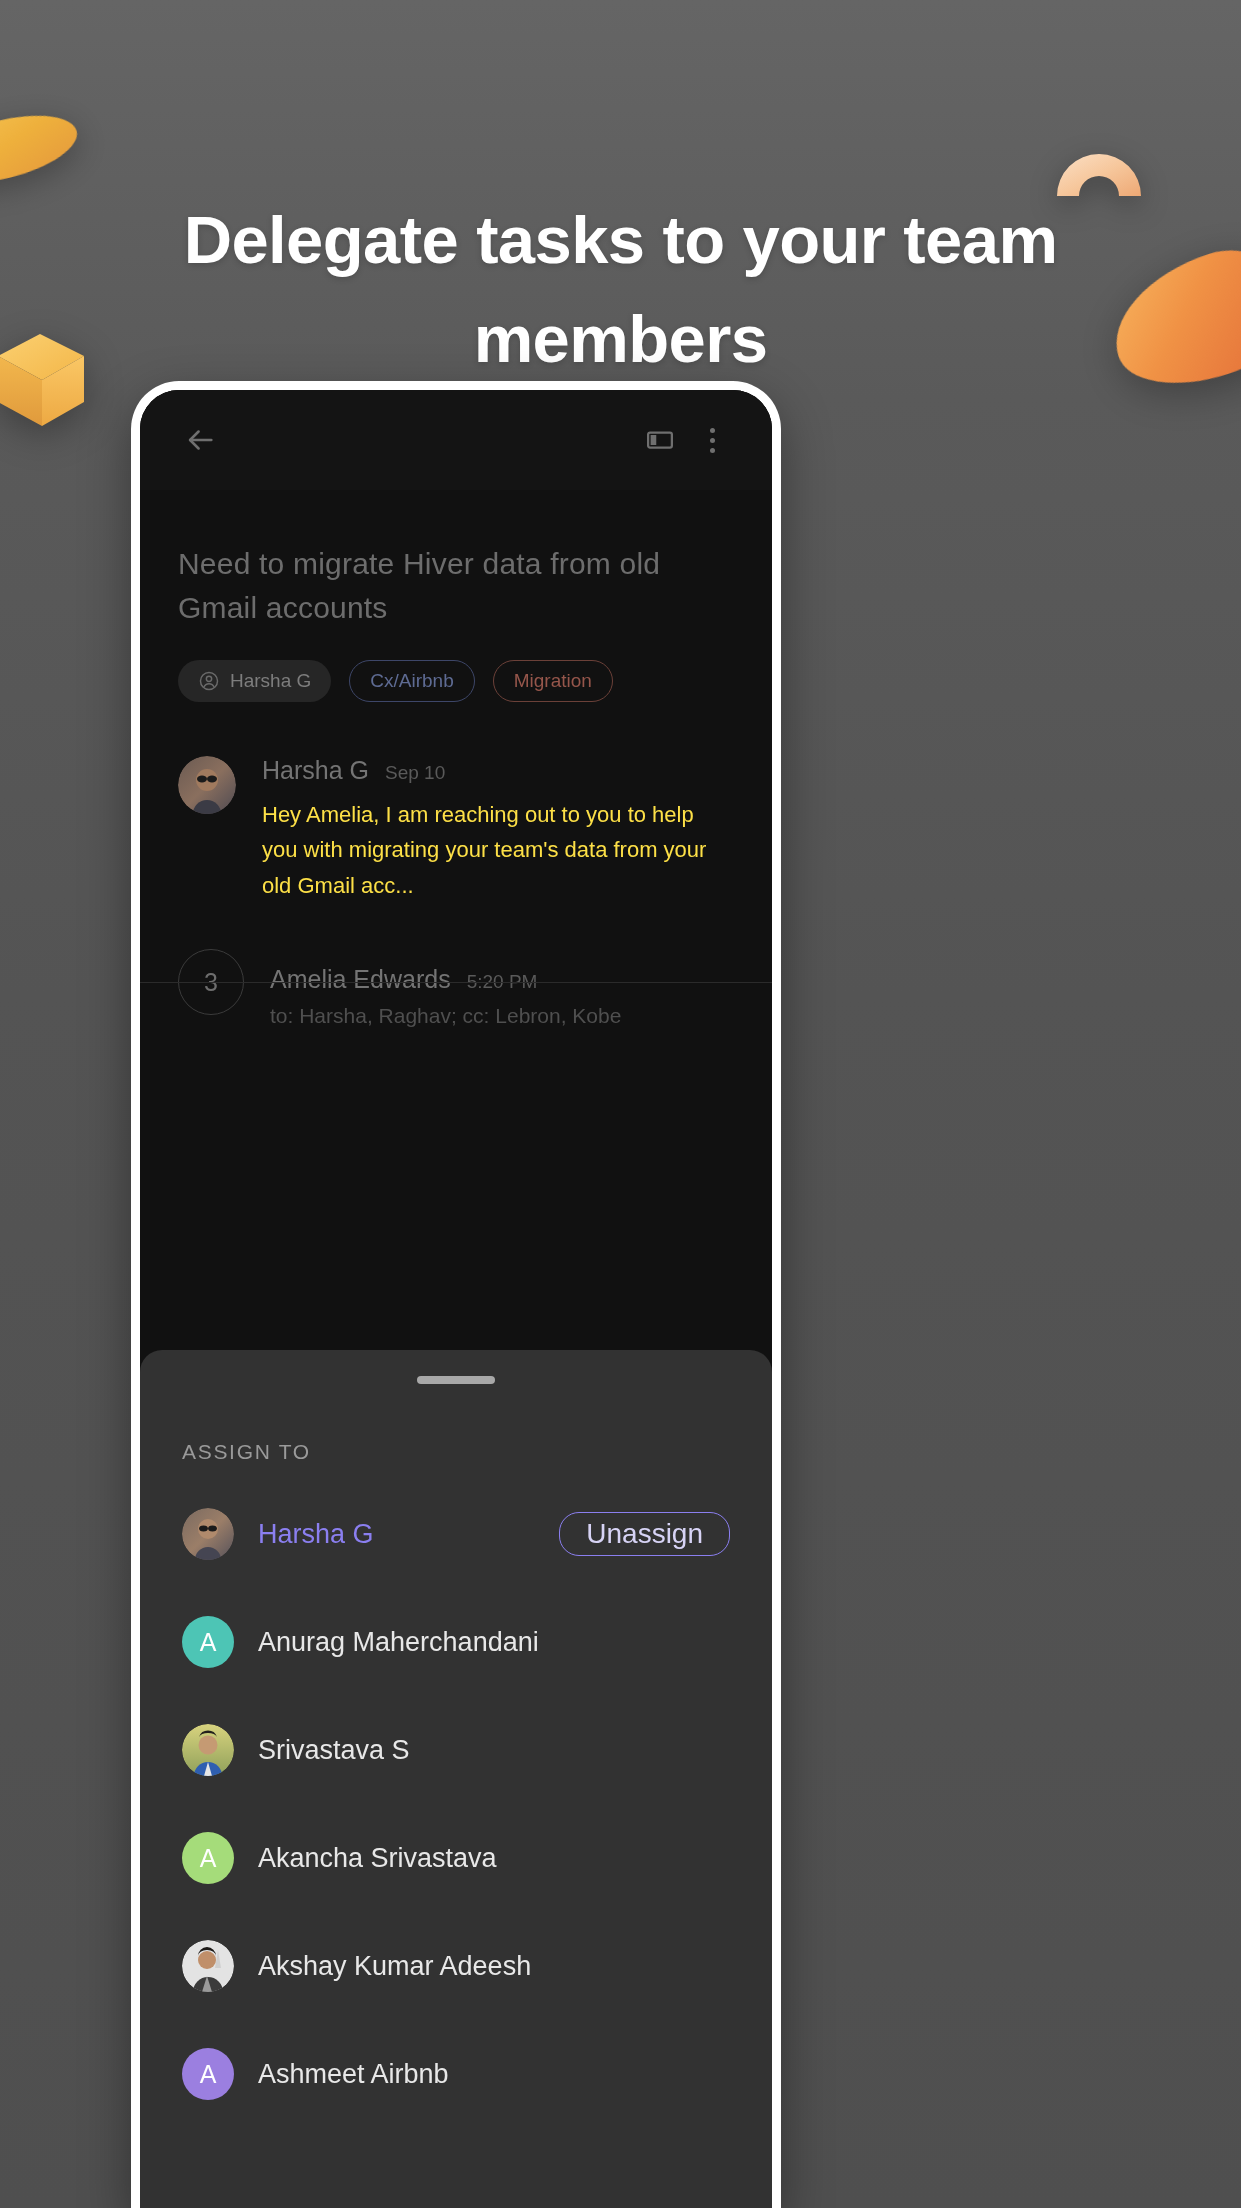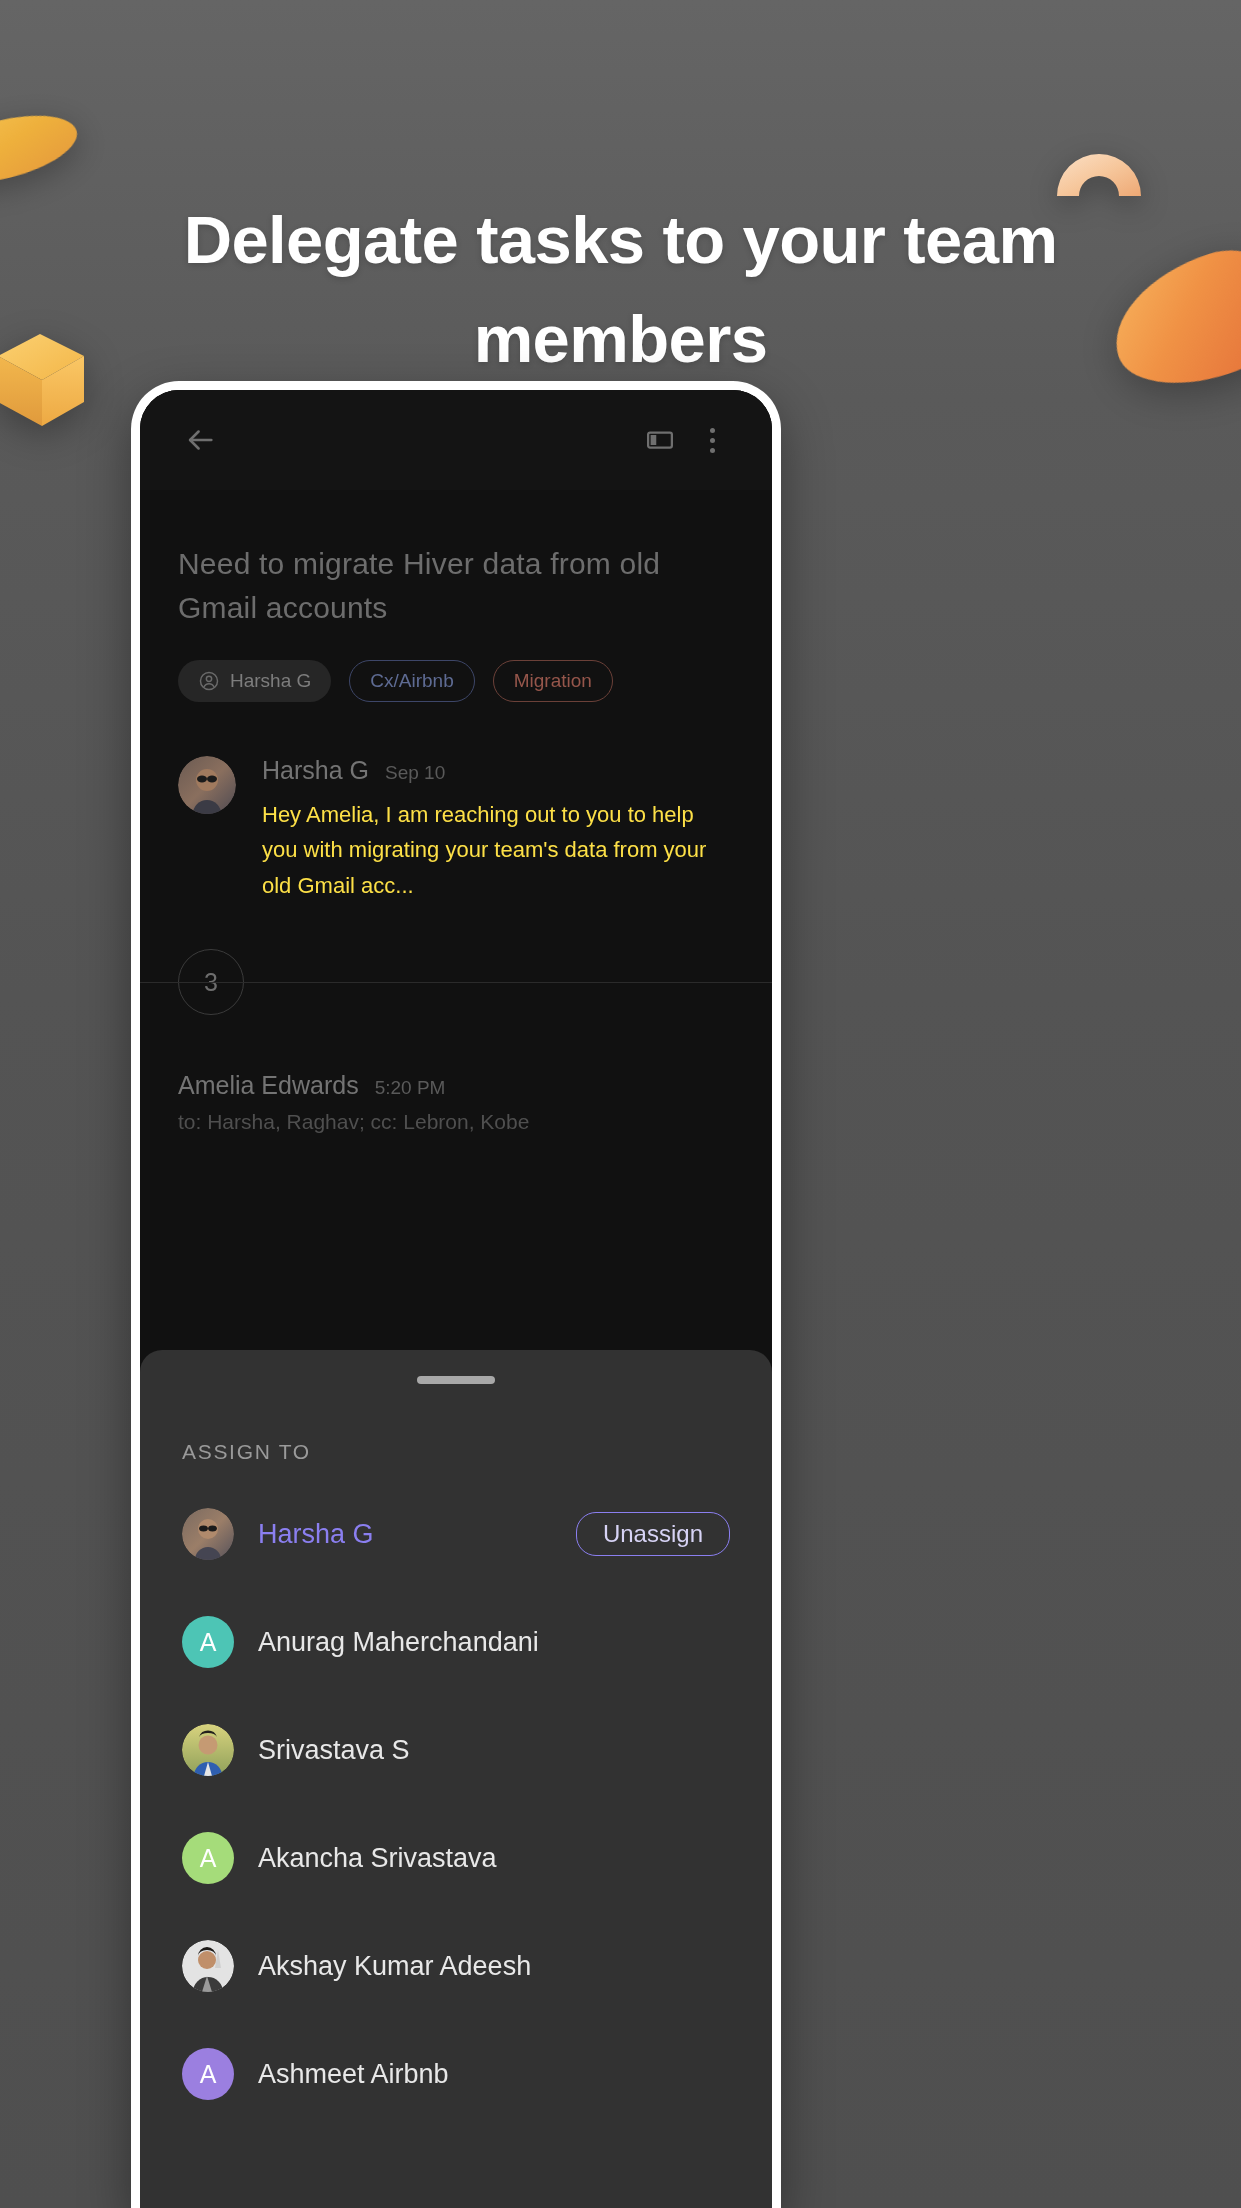--- a/index.html
+++ b/index.html
@@ -115,21 +115,21 @@
   .avatar {
     width:58px; height:58px; border-radius:50%; flex:0 0 58px;
     overflow:hidden; position:relative;
   }
   .msg-body { flex:1; min-width:0; }
   .msg-head { display:flex; align-items:baseline; gap:16px; }
   .msg-name { color:#747474; font-size:25px; }
   .msg-time { color:#5a5a5a; font-size:19px; }
   .msg-snip { color:#fde047; font-size:22px; line-height:1.62; margin-top:12px; }
 
-  .count-row { display:flex; gap:40px; margin-top:46px; position:relative;flex-direction:column; }
+  .count-row { display:flex; gap:26px; margin-top:46px; position:relative; }
   .count-circle {
     width:66px; height:66px; border-radius:50%;
     border:1px solid #3b3b3b; color:#6e6e6e;
     display:flex; align-items:center; justify-content:center;
     font-size:25px; flex:0 0 66px;
   }
   .divider {
     position:absolute; left:-38px; right:-38px; top:33px;
     height:1px; background:#2b2b2b;
   }
@@ -157,21 +157,21 @@
   .p-avatar {
     width:52px; height:52px; border-radius:50%; flex:0 0 52px;
     display:flex; align-items:center; justify-content:center;
     color:#ffffff; font-size:25px; overflow:hidden; position:relative;
   }
   .p-name { font-size:27px; color:#e8e8e8; flex:1; }
   .p-name.active { color:#8b7ff0; }
   .unassign {
     border:1px solid #8b7ff0; color:#d7d3f5;
     border-radius:20px; height:44px; padding:0 26px;
-    display:flex; align-items:center; font-size:24px; background:transparent;
+    display:flex; align-items:center; font-size:28px; background:transparent;
   }
   .row-gap { height:28px; }
 
   
   .ph { position:absolute; inset:0; }
 </style>
 </head>
 <body>
 
 <div class="bg"></div>

